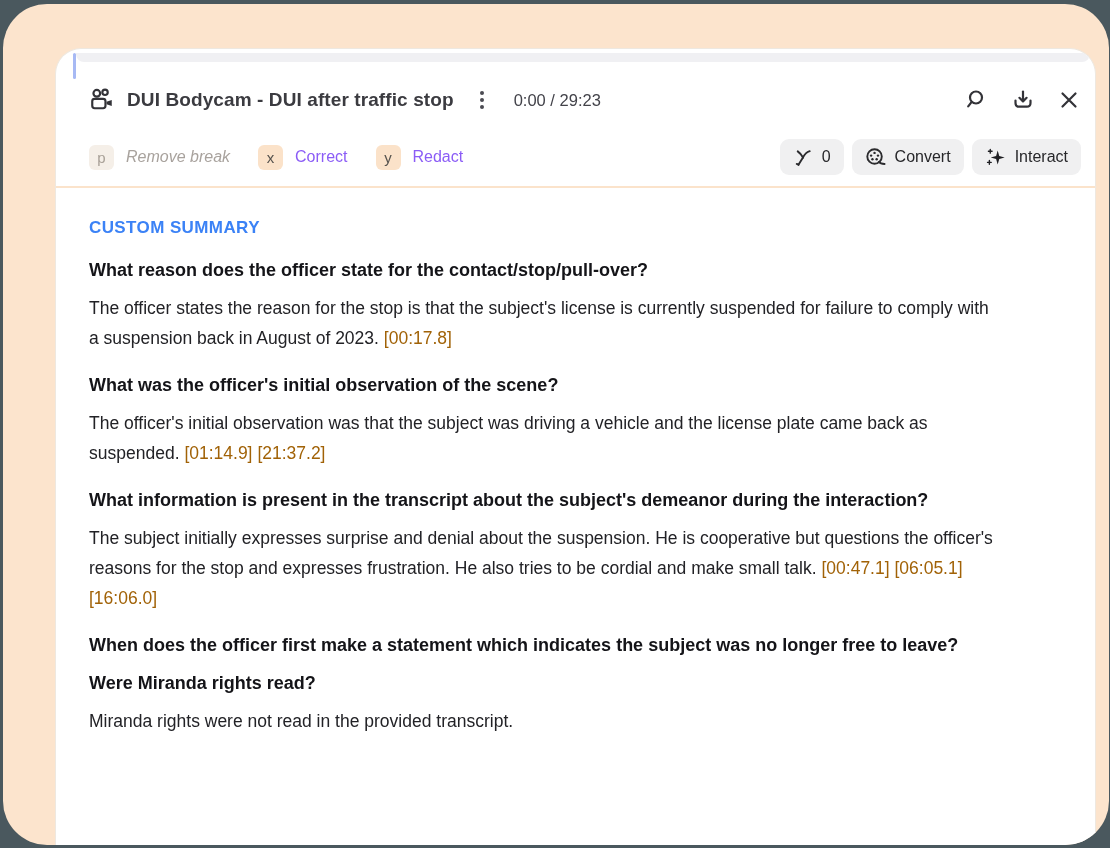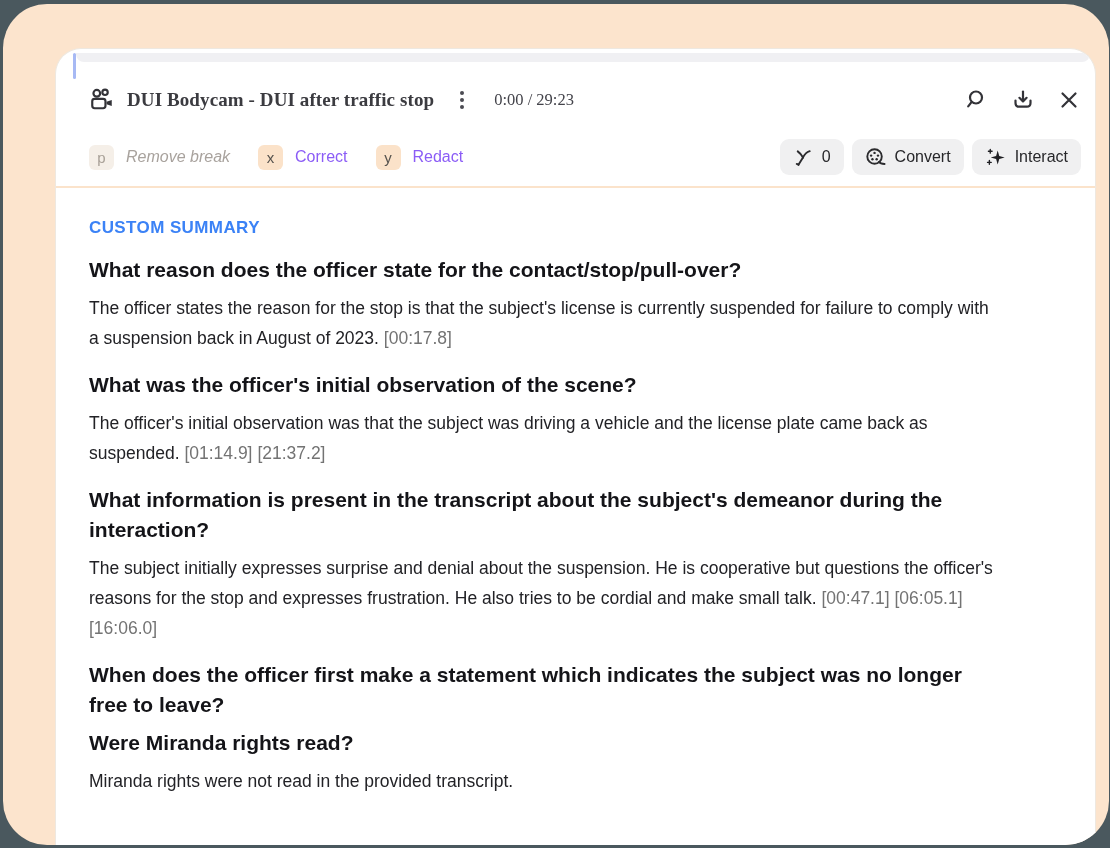--- a/index.html
+++ b/index.html
@@ -33,21 +33,21 @@
     border-radius: 0 0 8px 8px;
   }
   .caret {
     position: absolute; top: 4px; left: 17px; width: 3px; height: 26px;
     background: #a7b9f4; border-radius: 2px; z-index: 2;
   }
 
   .header-row {
     margin: 29px 14px 0 33px;
     height: 44px;
-    display: flex; align-items: center; font-family: Liberation Serif, serif;
+    display: flex; align-items: center;
   }
   .cam-icon { width: 26px; height: 26px; flex: 0 0 auto; }
   .title {
     margin-left: 12px;
     font-size: 19px; font-weight: 700; color: #3b3b40;
     letter-spacing: 0.1px;
     white-space: nowrap;
   }
   .kebab {
     margin-left: 20px;
@@ -94,30 +94,30 @@
 
   .content {
     padding: 30px 95px 10px 33px;
   }
   .summary-heading {
     font-size: 17px; font-weight: 700; color: #3b82f6;
     letter-spacing: 0.4px;
     margin-bottom: 17px;
   }
   .qa-question {
-    font-size: 21px; font-weight: 700; color: #141418;
+    font-size: 18px; font-weight: 700; color: #141418;
     line-height: 30px;
     margin-bottom: 8px;
   }
   .qa-answer {
     font-size: 17.5px; font-weight: 400; color: #222226;
     line-height: 30px;
     margin-bottom: 17px;
   }
-  .ts-link { color: #737373; cursor: pointer; }
+  .ts-link { color: #a16207; cursor: pointer; }
 </style>
 </head>
 <body>
 
 <div class="peach-card">
   <div class="panel">
 
     <div class="top-strip"></div>
     <div class="caret"></div>
 

